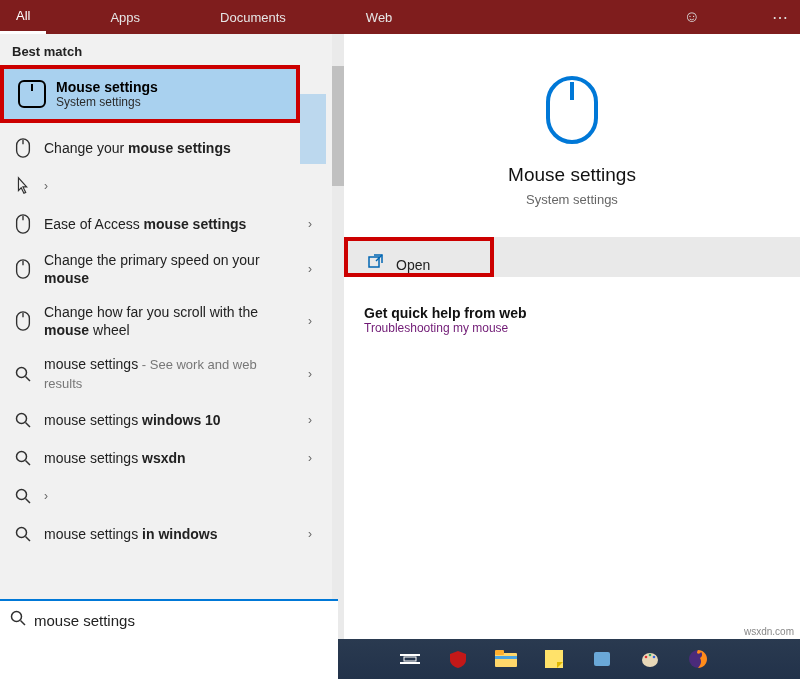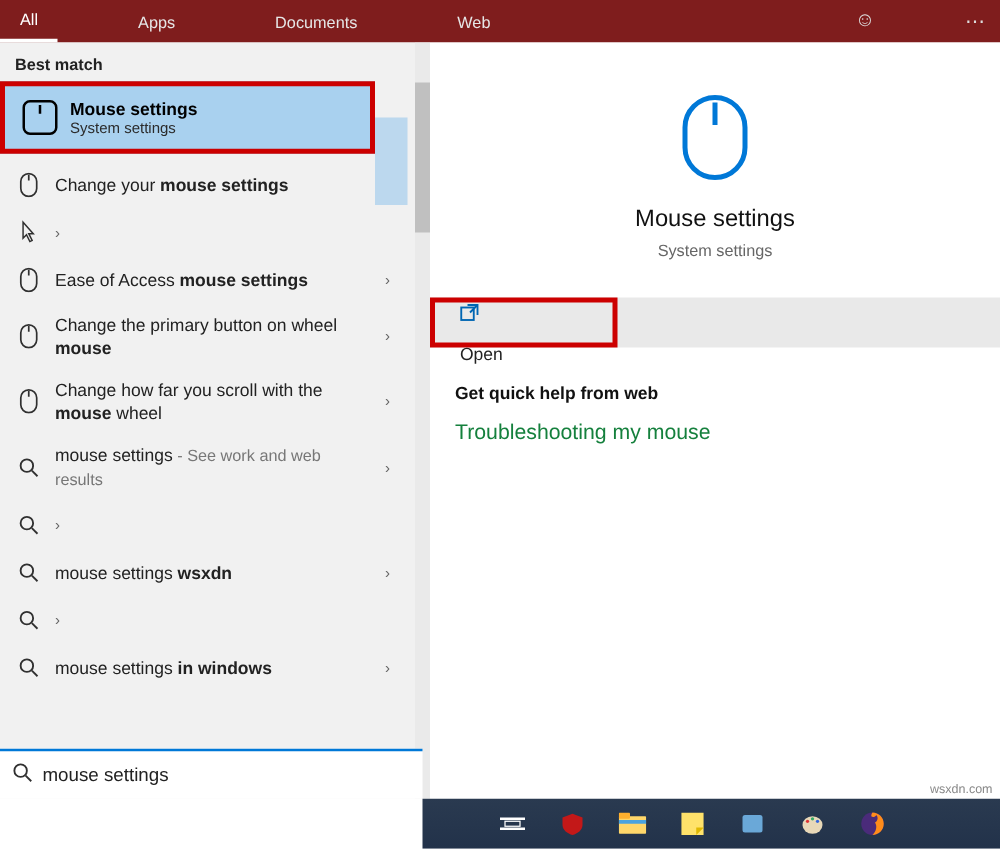--- a/index.html
+++ b/index.html
@@ -40,26 +40,26 @@
   svg.mouse-s { width: 16px; height: 20px; }
   svg.search-s { width: 16px; height: 16px; }
 
   
   .right { flex: 1; background: #fff; padding-top: 40px; }
   .preview { text-align: center; }
   .preview .big-icon { margin: 0 auto 14px; }
   .preview h2 { font-size: 19px; font-weight: 400; color: #111; margin-bottom: 6px; }
   .preview .sub { font-size: 13px; color: #666; margin-bottom: 30px; }
   .action-bar { background: #e9e9e9; height: 40px; display: flex; align-items: center; }
-  .action-open { height: 40px; display: flex; align-items: flex-start; gap: 12px; padding: 0 20px; border: 4px solid #cc0000; width: 150px; cursor: pointer; flex-direction: column; }
+  .action-open { height: 40px; display: flex; align-items: flex-end; gap: 12px; padding: 0 20px; border: 4px solid #cc0000; width: 150px; cursor: pointer; }
   .action-open .ic { color: #0066b3; }
   .action-open .lab { font-size: 14px; color: #222; }
   .help-section { padding: 28px 20px; }
-  .help-section h3 { font-size: 14px; font-weight: 600; color: #111; margin-bottom: 14px; }
-  .help-section .link { font-size: 17px; color: #15803d; cursor: pointer; }
+  .help-section h3 { font-size: 14px; font-weight: 600; color: #111; }
+  .help-section .link { font-size: 12px; color: #701a75; cursor: pointer; }
 
   
   .searchbox { position: absolute; left: 0; bottom: 40px; width: 338px; height: 40px; border-top: 2px solid #0078d7; background: #fff; display: flex; align-items: center; padding: 0 10px; gap: 8px; }
   .searchbox .sic { color: #333; }
   .searchbox input { border: none; outline: none; font-size: 15px; color: #222; flex: 1; background: transparent; }
 
   
   .taskbar { position: absolute; left: 338px; right: 0; bottom: 0; height: 40px; background: linear-gradient(#2a3a50, #22324a); display: flex; align-items: center; padding-left: 60px; gap: 24px; }
   .taskbar .ticon { width: 24px; height: 24px; display: flex; align-items: center; justify-content: center; font-size: 18px; cursor: pointer; }
   .watermark { position: absolute; right: 6px; bottom: 42px; font-size: 10px; color: #888; }
@@ -128,21 +128,21 @@
         <span class="label"><span>Ease of Access </span><b>mouse settings</b><span></span></span>
         <span class="chev">›</span>
       </div>
       <div class="row">
         <span class="ic">
             <svg class="mouse-s" viewBox="0 0 16 22">
               <rect x="1" y="1" width="14" height="20" rx="7" fill="none" stroke="#303030" stroke-width="1.5"></rect>
               <line x1="8" y1="2" x2="8" y2="7" stroke="#303030" stroke-width="1.5"></line>
             </svg>
           </span>
-        <span class="label"><span>Change the primary button on wheel </span><b>mouse</b><span></span></span>
+        <span class="label"><span>Change the primary speed on your </span><b>mouse</b><span></span></span>
         <span class="chev">›</span>
       </div>
       <div class="row">
         <span class="ic">
             <svg class="mouse-s" viewBox="0 0 16 22">
               <rect x="1" y="1" width="14" height="20" rx="7" fill="none" stroke="#303030" stroke-width="1.5"></rect>
               <line x1="8" y1="2" x2="8" y2="7" stroke="#303030" stroke-width="1.5"></line>
             </svg>
           </span>
         <span class="label"><span>Change how far you scroll with the </span><b>mouse</b><span> wheel</span></span>
@@ -160,20 +160,21 @@
         <span class="label"><span>mouse settings</span><span class="subnote"> - See work and web results</span></span>
         <span class="chev">›</span>
       </div>
       <div class="row">
         <span class="ic">
             <svg class="search-s" viewBox="0 0 16 16">
               <circle cx="6.5" cy="6.5" r="5" fill="none" stroke="#303030" stroke-width="1.5"></circle>
               <line x1="10.5" y1="10.5" x2="15" y2="15" stroke="#303030" stroke-width="1.5"></line>
             </svg>
           </span>
+        <span class="label"><span>mouse settings </span><b>windows 10</b></span>
         <span class="chev">›</span>
       </div>
       <div class="row">
         <span class="ic">
             <svg class="search-s" viewBox="0 0 16 16">
               <circle cx="6.5" cy="6.5" r="5" fill="none" stroke="#303030" stroke-width="1.5"></circle>
               <line x1="10.5" y1="10.5" x2="15" y2="15" stroke="#303030" stroke-width="1.5"></line>
             </svg>
           </span>
         <span class="label"><span>mouse settings </span><b>wsxdn</b></span>

